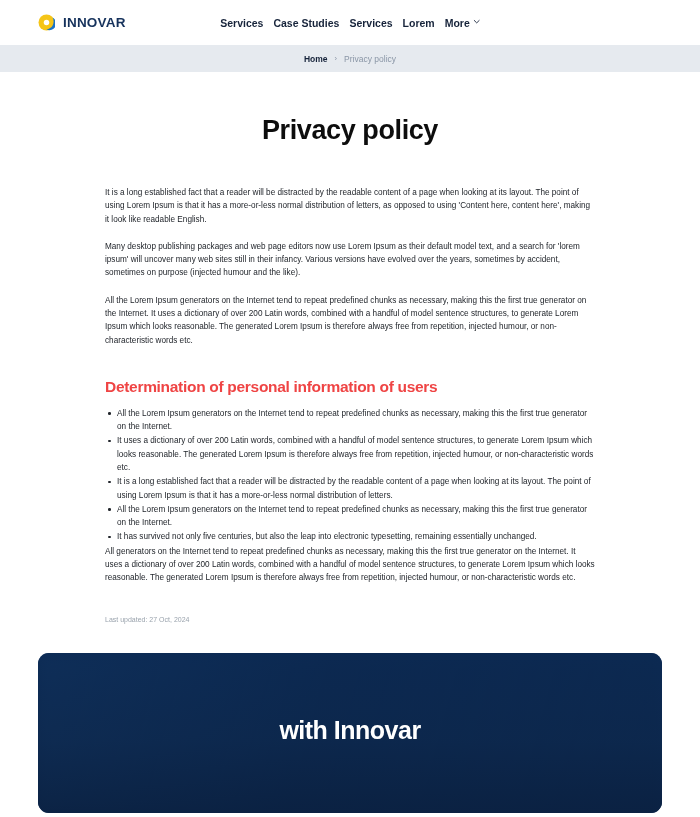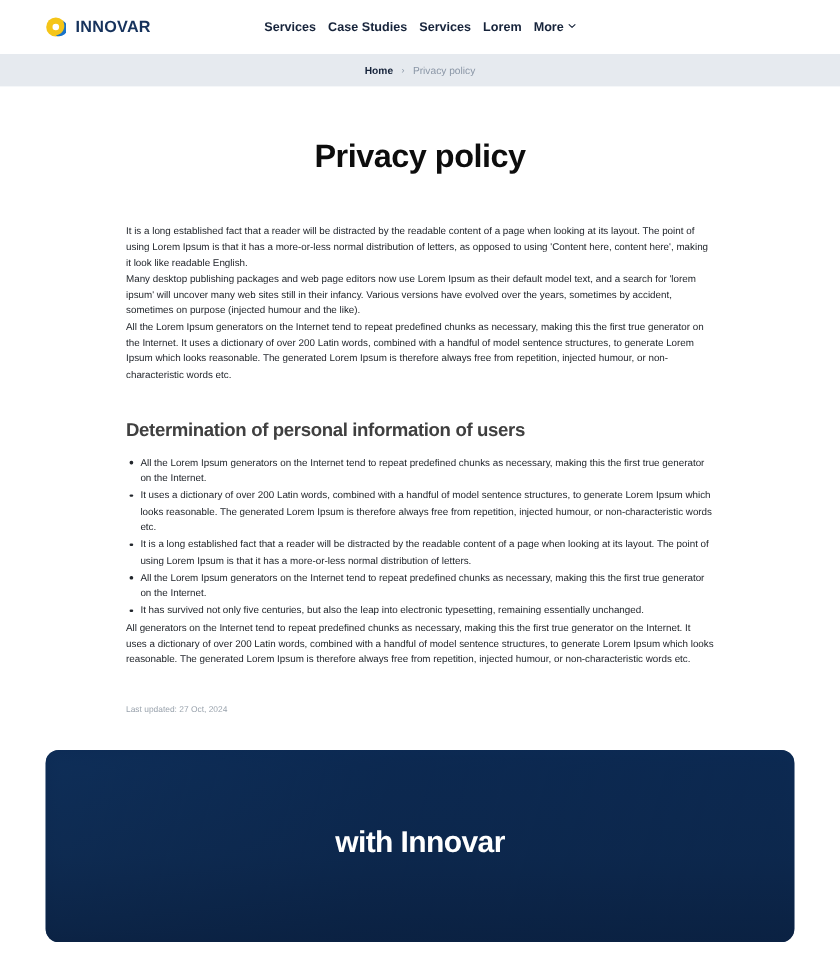--- a/index.html
+++ b/index.html
@@ -114,31 +114,32 @@
     letter-spacing: -0.4px;
     color: #0d0d0d;
     margin-top: 43px;
     margin-bottom: 0;
   }
 
   .body-text {
     font-size: 8.2px;
     line-height: 1.62;
     color: #22262c;
+    margin-top: 14px;
     text-align: left;
   }
   .body-text:first-of-type { margin-top: 0; }
 
   .spacer-top { margin-top: 40px; }
 
   .section-h2 {
     font-size: 15.5px;
     font-weight: bold;
     letter-spacing: -0.3px;
-    color: #404040;
+    color: #ef4444;
     margin-top: 31px;
     margin-bottom: 11px;
   }
 
   .bullets {
     list-style: none;
     margin: 0 0 0 0;
     padding: 0;
   }
   .bullets li {

